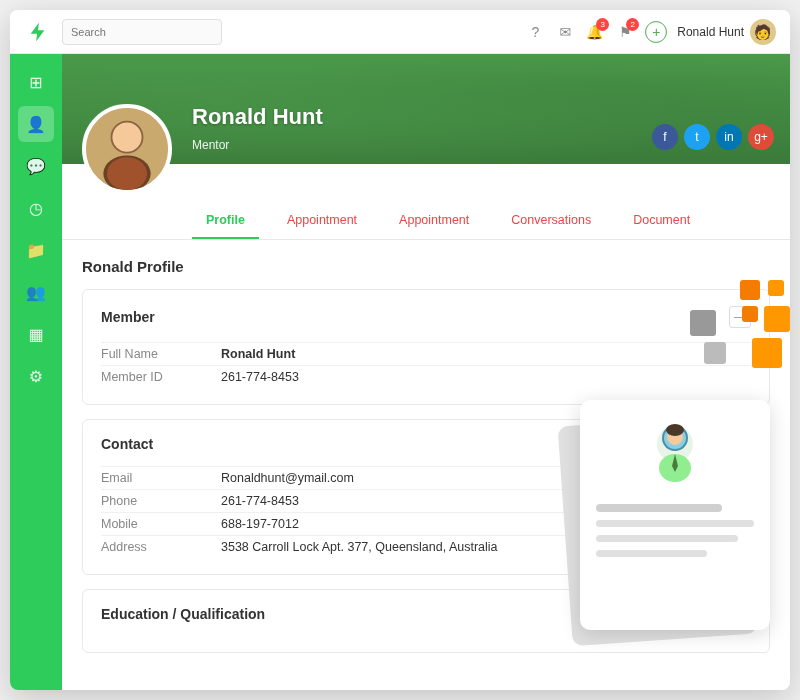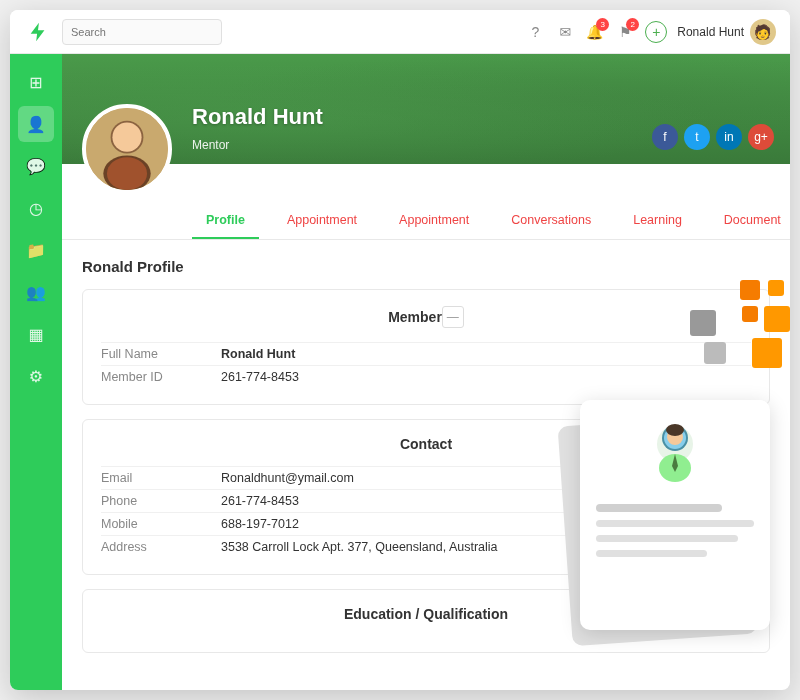--- a/index.html
+++ b/index.html
@@ -267,21 +267,21 @@
       background: #fff;
       border: 1px solid #e8e8e8;
       border-radius: 6px;
       padding: 16px 18px;
       margin-bottom: 14px;
       position: relative;
     }
     .card-header {
       display: flex;
       align-items: center;
-      justify-content: center;
+      justify-content: space-between;
       margin-bottom: 14px;
     }
     .card-title {
       font-size: 14px;
       font-weight: 700;
       color: #333;
     }
     .card-collapse {
       width: 22px;
       height: 22px;
@@ -390,21 +390,20 @@
           <div class="social-btn li">in</div>
           <div class="social-btn gp">g+</div>
         </div>
       </div>
 
       <div class="profile-tabs">
         <div class="tab-item active">Profile</div>
         <div class="tab-item">Appointment</div>
         <div class="tab-item">Appointment</div>
         <div class="tab-item">Conversations</div>
-        <div class="tab-item">Learning</div>
         <div class="tab-item">Document</div>
 
       </div>
 
       <div class="profile-body" style="position:relative;">
         <div class="section-title">Ronald Profile</div>
 
         <div class="card">
           <div class="card-header">
             <span class="card-title">Member</span>

